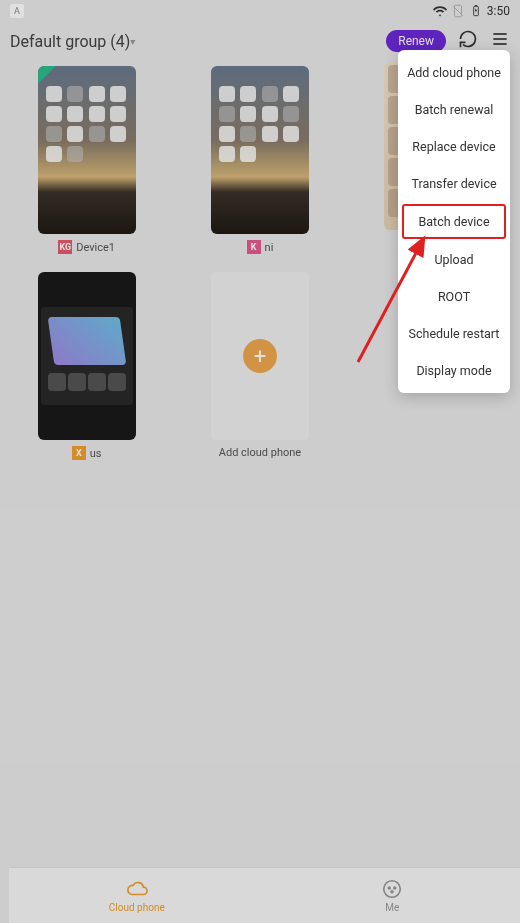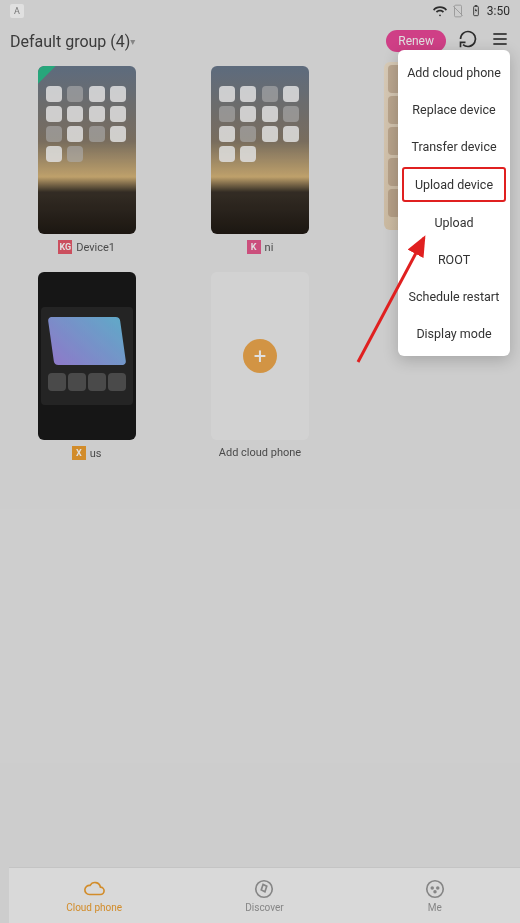--- a/index.html
+++ b/index.html
@@ -11,21 +11,21 @@
 .status-bar { height: 22px; display: flex; align-items: center; justify-content: space-between; padding: 0 10px; font-size: 12px; color: #333; }
 .status-left { width: 14px; height: 14px; background: #fff; border-radius: 2px; display: flex; align-items: center; justify-content: center; font-size: 9px; color: #888; }
 .status-right { display: flex; align-items: center; gap: 4px; }
 .status-right svg { width: 14px; height: 14px; }
 
 
 .header { height: 38px; display: flex; align-items: center; justify-content: space-between; padding: 0 10px; }
 .group-title { font-size: 16px; color: #444; display: flex; align-items: center; }
 .group-title .chev { font-size: 10px; color: #999; }
 .header-right { display: flex; align-items: center; gap: 12px; }
-.renew-btn { background: #ec4899; color: #fff; font-size: 12px; padding: 4px 12px; border-radius: 12px; border: none; }
+.renew-btn { background: #6d28d9; color: #fff; font-size: 12px; padding: 4px 12px; border-radius: 12px; border: none; }
 .refresh-icon svg { width: 20px; height: 20px; }
 .menu-icon svg { width: 20px; height: 20px; }
 
 
 .grid { padding: 6px 20px; display: grid; grid-template-columns: repeat(3, 1fr); gap: 18px 40px; }
 .device-card { display: flex; flex-direction: column; align-items: center; }
 .device-thumb { width: 98px; height: 168px; border-radius: 6px; background: #c8a878; position: relative; overflow: hidden; }
 .device-thumb.sunset { background: linear-gradient(to bottom, #6b7a8f 0%, #8a7d6b 45%, #d9b77a 66%, #3b332a 75%, #201a14 100%); }
 .device-thumb.sunset::after { content:""; position:absolute; left:8px; right:8px; top:8px; height:54px; background: rgba(255,255,255,0.0); }
 .icon-grid { position: absolute; top: 20px; left: 8px; right: 8px; display: grid; grid-template-columns: repeat(4, 1fr); gap: 4px; }
@@ -199,23 +199,24 @@
     </div>
     <div class="device-label">
       <span>Add cloud phone</span>
     </div>
   </div>
 
 </div>
 
 <div class="dropdown">
   <div class="dropdown-item">Add cloud phone</div>
+  <div class="dropdown-item">Batch renewal</div>
   <div class="dropdown-item">Replace device</div>
   <div class="dropdown-item">Transfer device</div>
-  <div class="dropdown-item highlighted">Upload device</div>
+  <div class="dropdown-item highlighted">Batch device</div>
   <div class="dropdown-item">Upload</div>
   <div class="dropdown-item">ROOT</div>
   <div class="dropdown-item">Schedule restart</div>
   <div class="dropdown-item">Display mode</div>
 </div>
 
 <svg class="arrow" width="90" height="150" viewBox="0 0 90 150">
   <defs>
       <marker id="ah" markerWidth="8" markerHeight="8" refX="6" refY="3" orient="auto">
         <path d="M0,0 L7,3 L0,6 Z" fill="#e02020"></path>
@@ -227,26 +228,19 @@
 <div class="bottom-nav">
   <div class="nav-item active">
     <svg viewBox="0 0 24 24" fill="none" stroke="currentColor" stroke-width="1.8">
         <path d="M7 18a5 5 0 1 1 .8-9.94A6 6 0 0 1 19 10a4 4 0 0 1 0 8H7z"></path>
       </svg>
     <span>Cloud phone</span>
   </div>
   <div class="nav-item">
     <svg viewBox="0 0 24 24" fill="none" stroke="currentColor" stroke-width="1.8">
         <circle cx="12" cy="12" r="9"></circle>
-        <path d="M15 9l-2 6-4-2 2-6z"></path>
-      </svg>
-    <span>Discover</span>
-  </div>
-  <div class="nav-item">
-    <svg viewBox="0 0 24 24" fill="none" stroke="currentColor" stroke-width="1.8">
-        <circle cx="12" cy="12" r="9"></circle>
         <circle cx="9" cy="11" r="1" fill="currentColor"></circle>
         <circle cx="15" cy="11" r="1" fill="currentColor"></circle>
         <circle cx="12" cy="15" r="1" fill="currentColor"></circle>
       </svg>
     <span>Me</span>
   </div>
 </div>
 
 </body></html>

